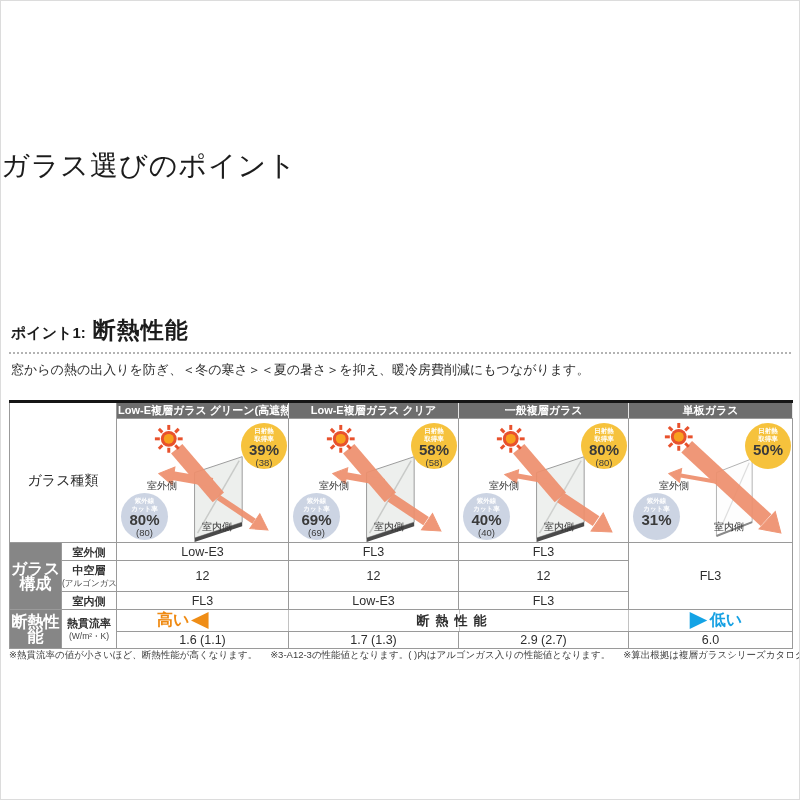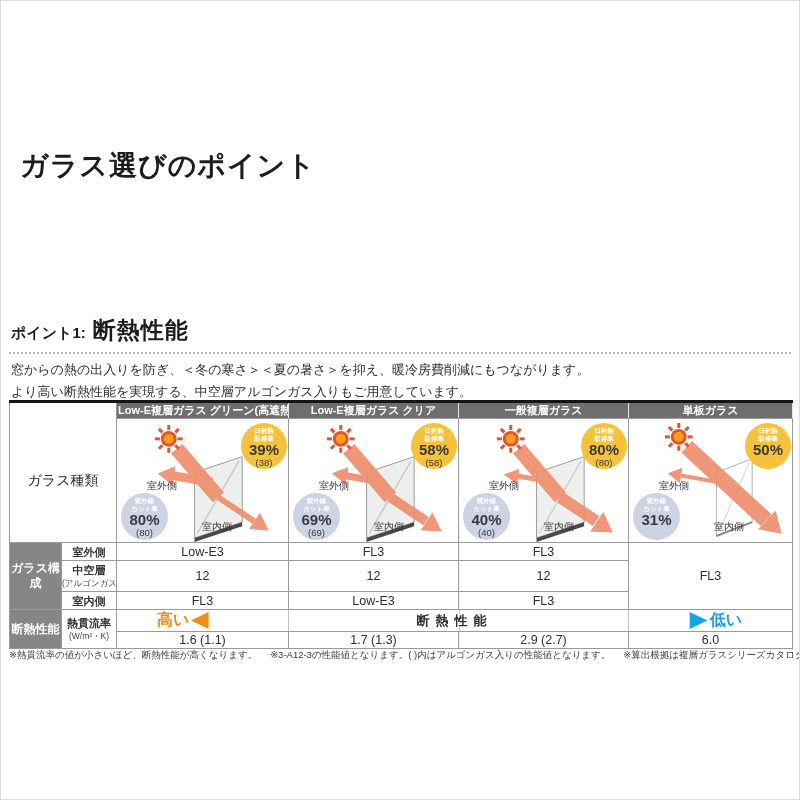--- a/index.html
+++ b/index.html
@@ -1,35 +1,35 @@
 <!DOCTYPE html>
 <html><head>
 <meta charset="utf-8">
 <style>
   * { margin:0; padding:0; box-sizing:border-box; }
   html,body { background:#fff; }
   body { font-family:"Liberation Sans","DejaVu Sans",sans-serif; color:#1f1f1f; }
   #app { position:relative; width:800px; height:800px; background:#fff; border:1px solid #dcdcdc; overflow:hidden; }
 
-  .page-title { position:absolute; left:19px; top:146px; font-size:28px; font-weight:bold; color:#1c1c1c; letter-spacing:1px; }
+  .page-title { position:absolute; left:0; top:146px; font-size:28px; font-weight:normal; color:#1c1c1c; letter-spacing:1px; }
   .intro { position:absolute; left:10px; top:208px; font-size:15px; line-height:23px; color:#1c1c1c; }
 
   .point-head { position:absolute; left:10px; top:314px; display:flex; align-items:baseline; }
   .point-label { font-size:15px; font-weight:bold; color:#1c1c1c; }
   .point-title { font-size:23px; font-weight:bold; color:#1c1c1c; margin-left:7px; letter-spacing:1px; }
   .dotted-rule { position:absolute; left:8px; right:8px; top:351px; border-top:2px dotted #b3b3b3; }
   .point-desc { position:absolute; left:10px; top:358px; font-size:13px; line-height:22px; color:#2e2e2e; }
 
   table.glass-table { position:absolute; left:8px; top:399px; width:783px; border-collapse:collapse; table-layout:fixed;
     border-top:3px solid #151515; border-left:1px solid #9a9a9a; border-right:1px solid #9a9a9a; border-bottom:1px solid #9a9a9a; }
   .glass-table td, .glass-table th { border:1px solid #9a9a9a; overflow:hidden; }
   .glass-table th.col-head { background:#6e6e6e; color:#fff; font-size:11px; font-weight:bold; height:16px; text-align:center;
     border-left:1px solid #e6e6e6; border-right:1px solid #e6e6e6; padding:0 1px; white-space:nowrap; }
   td.corner-cell { background:#fff; text-align:center; vertical-align:middle; font-size:14px; color:#2a2a2a; padding-top:16px; }
-  td.side-group { background:#868686; color:#fff; font-size:12px; font-weight:bold; text-align:center; vertical-align:middle; line-height:15px; }
+  td.side-group { background:#868686; color:#fff; font-size:16px; font-weight:bold; text-align:center; vertical-align:middle; line-height:15px; }
   td.side-label { background:#fff; font-size:11px; font-weight:bold; color:#333; text-align:center; vertical-align:middle; line-height:12px; }
   td.side-label .sub { font-size:8.5px; font-weight:normal; color:#444; margin-top:1px; white-space:nowrap; }
   td.val { background:#fff; font-size:12.5px; color:#2e2e2e; text-align:center; vertical-align:middle; height:18px; }
   tr.row-air td { height:31px; }
   tr.row-u td { height:17px; }
 
   td.diag-cell { position:relative; height:124px; background:#fff; padding:16px; vertical-align:top; }
   .diag-svg { position:absolute; left:0; top:0; width:100%; height:100%; }
   .lbl { position:absolute; font-size:10px; color:#333; white-space:nowrap; }
   .lbl-out { left:30px; top:60px; }
@@ -63,21 +63,20 @@
   <h1 class="page-title">ガラス選びのポイント</h1>
 
 
   <div class="point-head">
     <span class="point-label">ポイント1:</span>
     <span class="point-title">断熱性能</span>
   </div>
   <div class="dotted-rule"></div>
   <div class="point-desc">
     <div>窓からの熱の出入りを防ぎ、＜冬の寒さ＞＜夏の暑さ＞を抑え、暖冷房費削減にもつながります。</div>
-    <div>より高い断熱性能を実現する、中空層アルゴンガス入りもご用意しています。</div>
   </div>
 
   <table class="glass-table">
     <colgroup>
       <col style="width:52px">
         <col style="width:55px">
         <col style="width:172px">
       <col style="width:170px">
         <col style="width:170px">
         <col style="width:164px">

